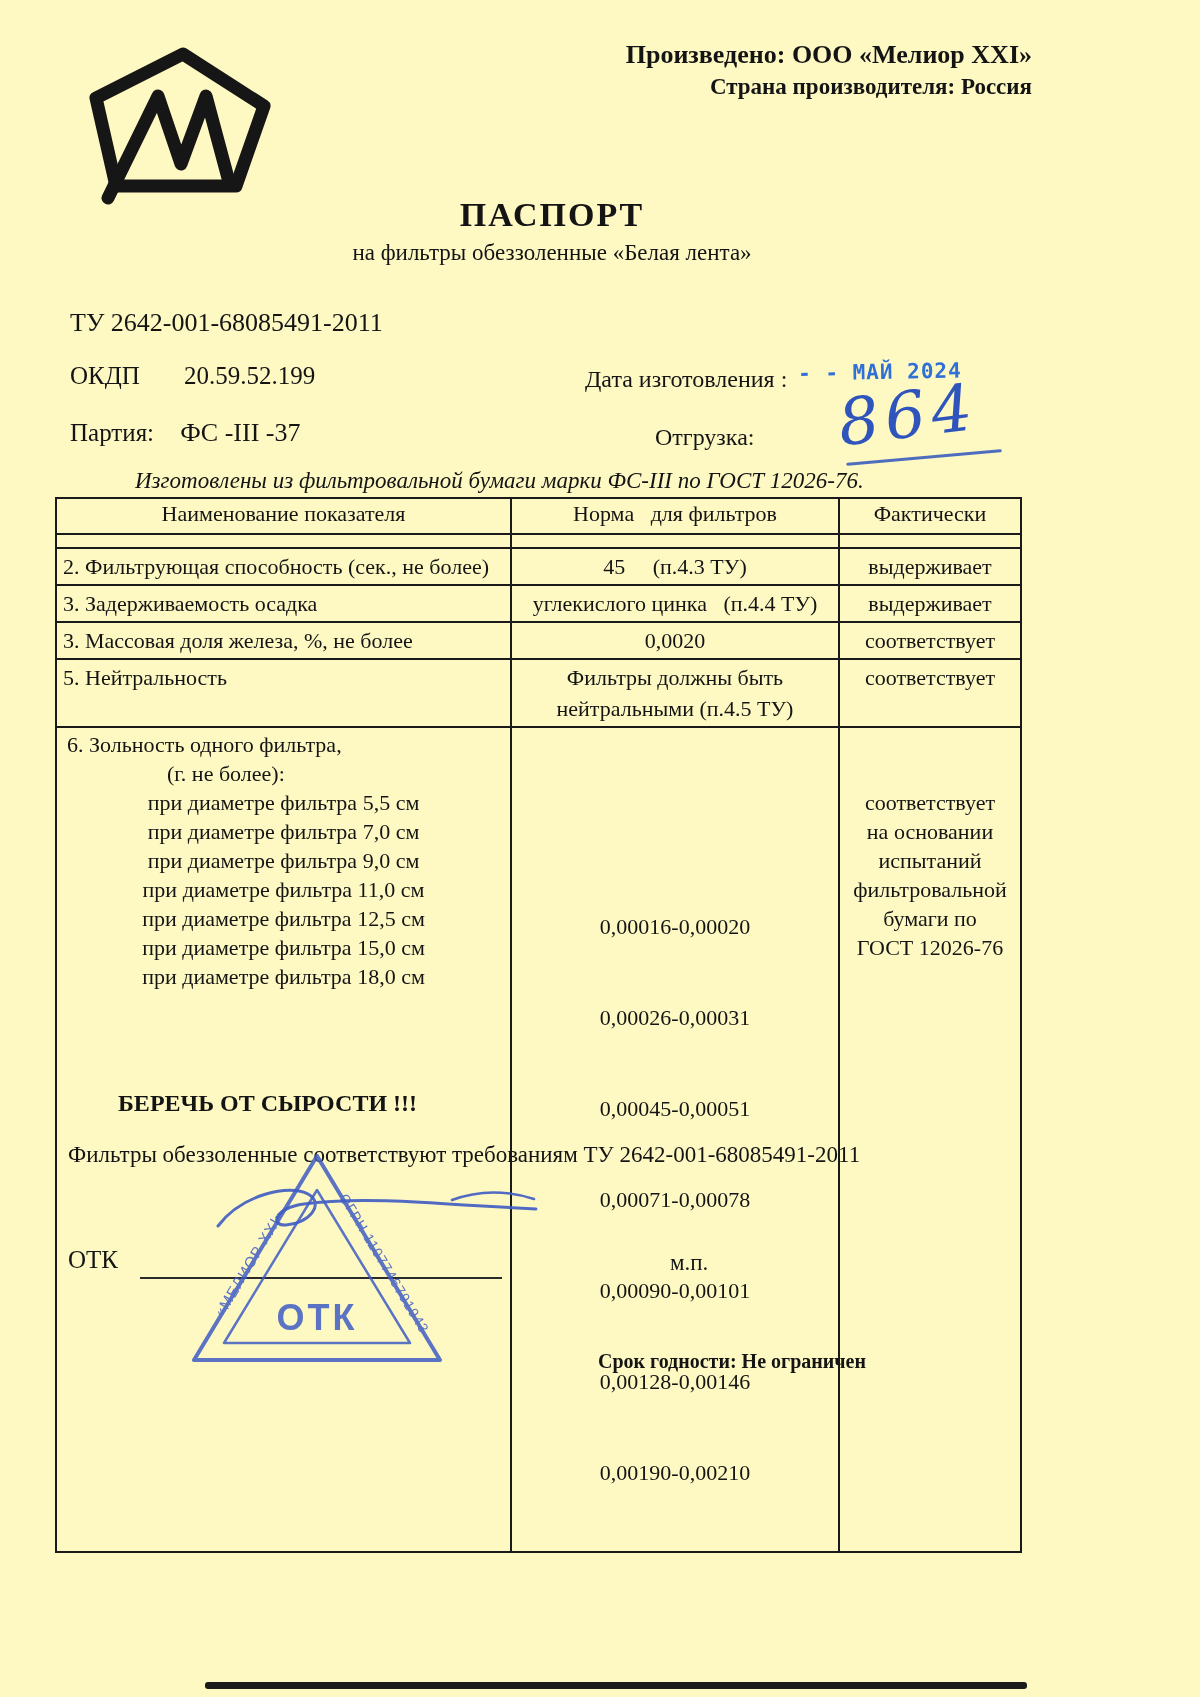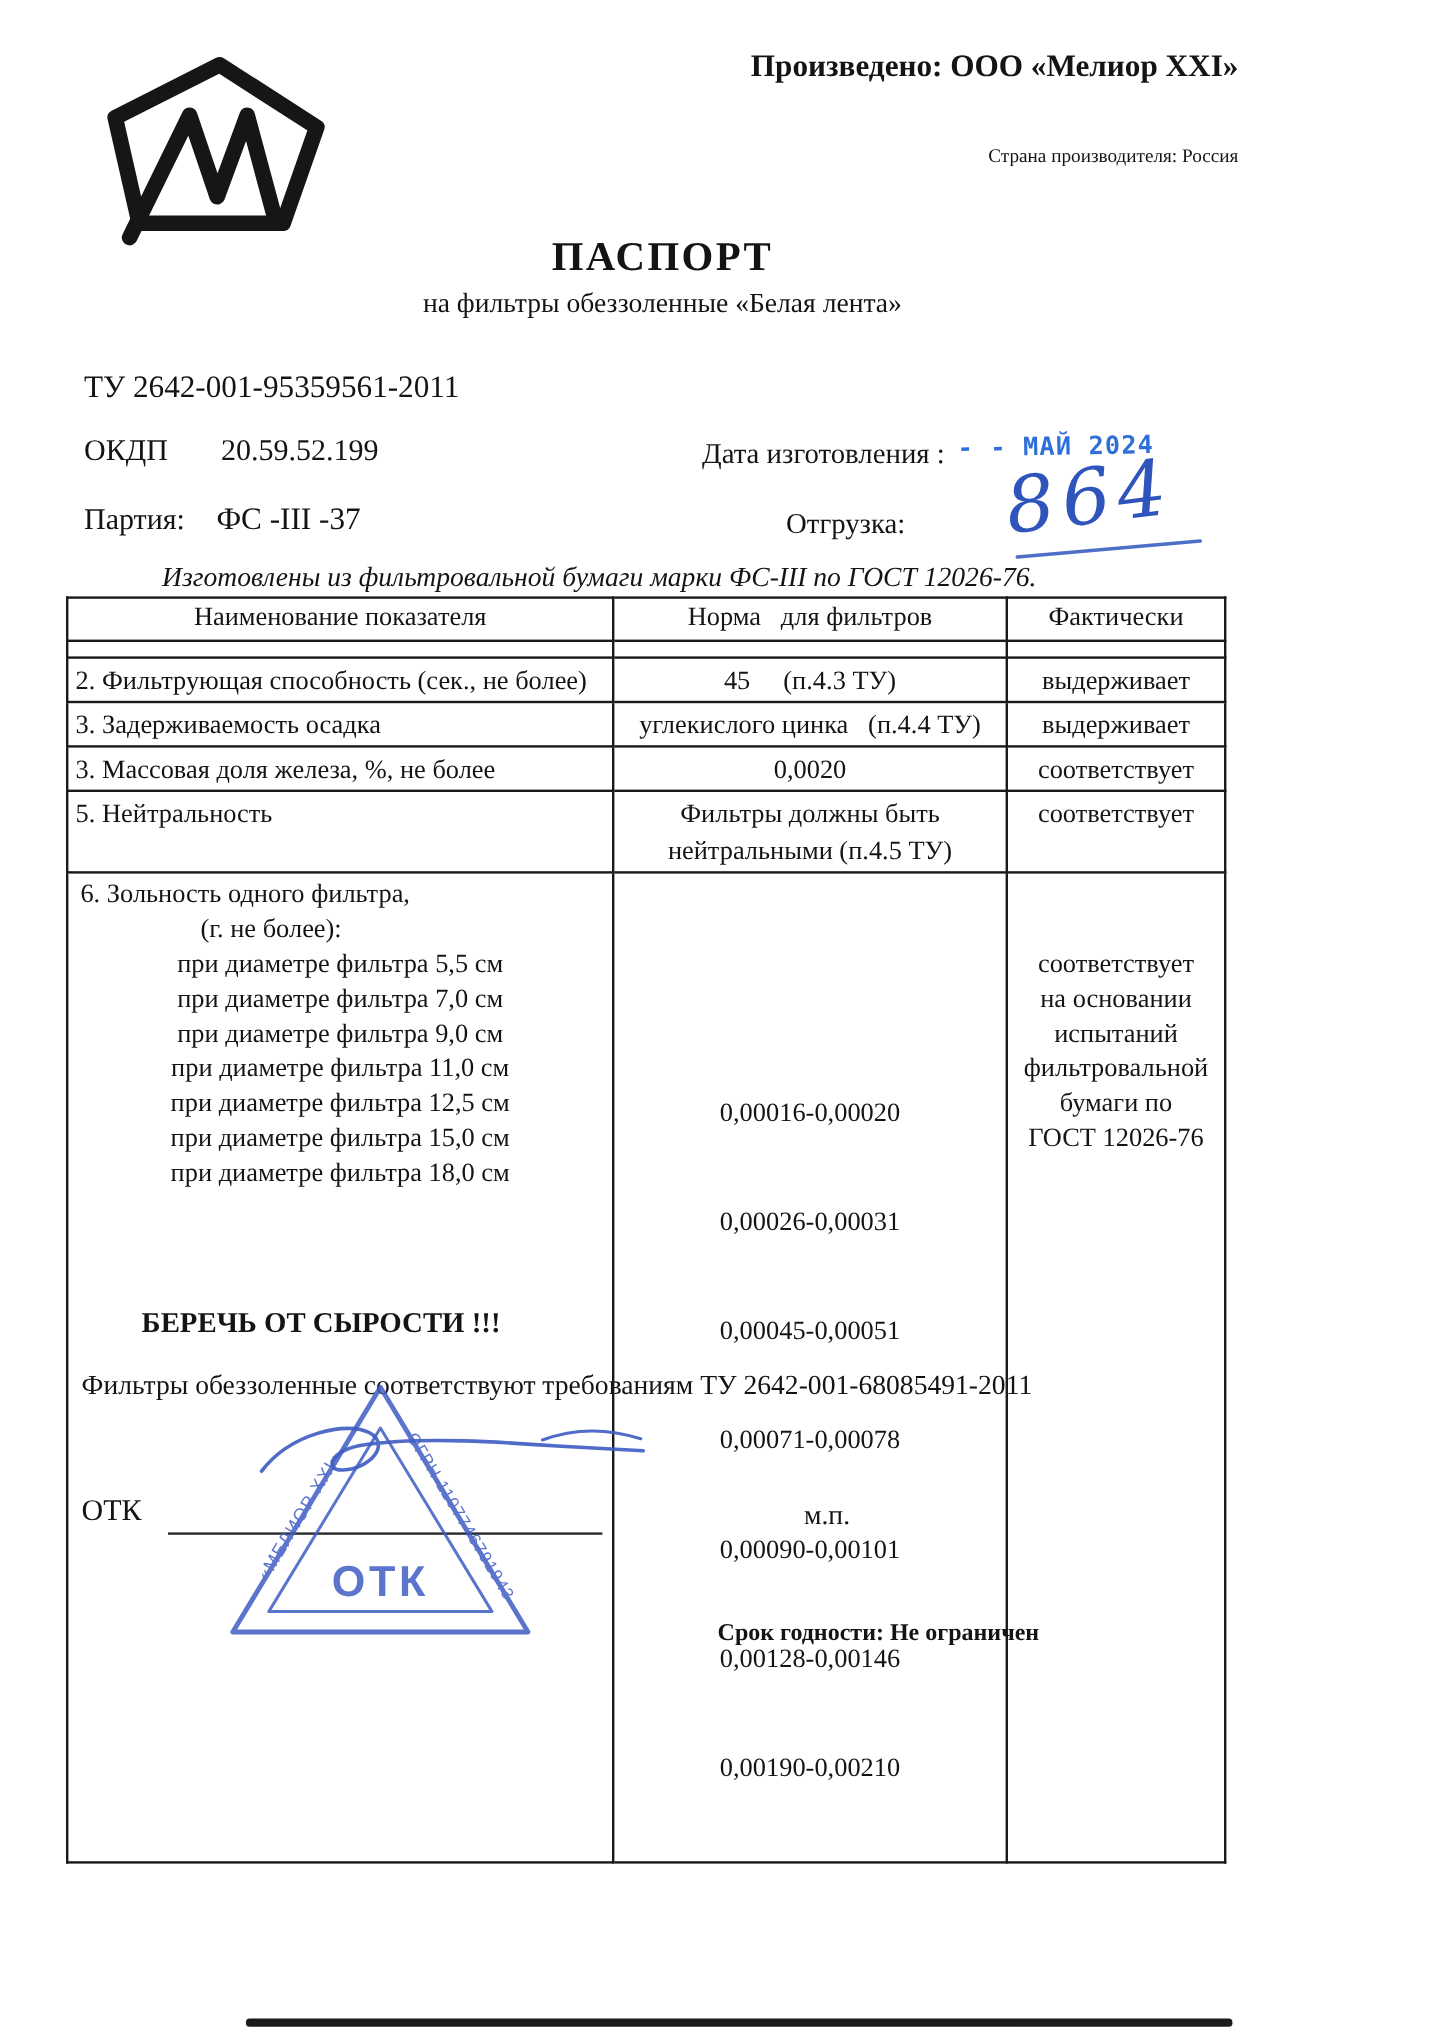--- a/index.html
+++ b/index.html
@@ -1,28 +1,28 @@
 <!DOCTYPE html>
 <html><head>
 <meta charset="utf-8">
 <style>
   html,body { margin:0; padding:0; background:#e8e8e6; }
   .page {
     position:relative; width:1200px; height:1697px; margin:0 auto;
-    background:#ffffff; color:#141414; overflow:hidden;
+    background:#fef9c3; color:#141414; overflow:hidden;
     font-family:"Liberation Serif", serif;
   }
   .abs { position:absolute; }
 
   
   .producer { top:38px; right:168px; text-align:right; line-height:1.32; }
   .producer-line1 { font-size:26px; font-weight:bold; }
   .producer-label { font-weight:bold; }
   .producer-line2 { font-size:22px; }
-  .producer-line3 { font-size:16px; font-weight:400;margin-top:48px; }
+  .producer-line3 { font-size:23px; font-weight:700; }
 
   .doc-title   { top:196px; left:0; width:1104px; text-align:center; font-size:34px; font-weight:bold; letter-spacing:2px; }
   .doc-subtitle{ top:240px; left:0; width:1104px; text-align:center; font-size:23px; }
 
   .tu-line   { top:308px; left:70px;  font-size:26px; }
   .okdp-row  { top:362px; left:70px;  font-size:25px; }
   .okdp-value{ margin-left:38px;margin-top:10px; }
   .date-label{ top:366px; left:585px; font-size:24px; }
   .date-stamp{ top:360px; left:798px; font-family:"DejaVu Sans Mono", monospace;
                font-size:21px; font-weight:bold; color:#2f6fd8; letter-spacing:1px;
@@ -88,21 +88,21 @@
     <div class="producer-line1">
       <span class="producer-label">Произведено:</span>
       <span>ООО «Мелиор XXI»</span>
     </div>
     <div class="producer-line3">Страна производителя: Россия</div>
   </div>
 
   <div class="abs doc-title">ПАСПОРТ</div>
   <div class="abs doc-subtitle">на фильтры обеззоленные «Белая лента»</div>
 
-  <div class="abs tu-line">ТУ  2642-001-95359561-2011</div>
+  <div class="abs tu-line">ТУ  2642-001-68085491-2011</div>
 
   <div class="abs okdp-row">
     <span>ОКДП</span>
     <span class="okdp-value">20.59.52.199</span>
   </div>
   <div class="abs date-label">Дата изготовления :</div>
   <div class="abs date-stamp">- - МАЙ 2024</div>
 
   <div class="abs batch-row">
     <span>Партия:</span>

